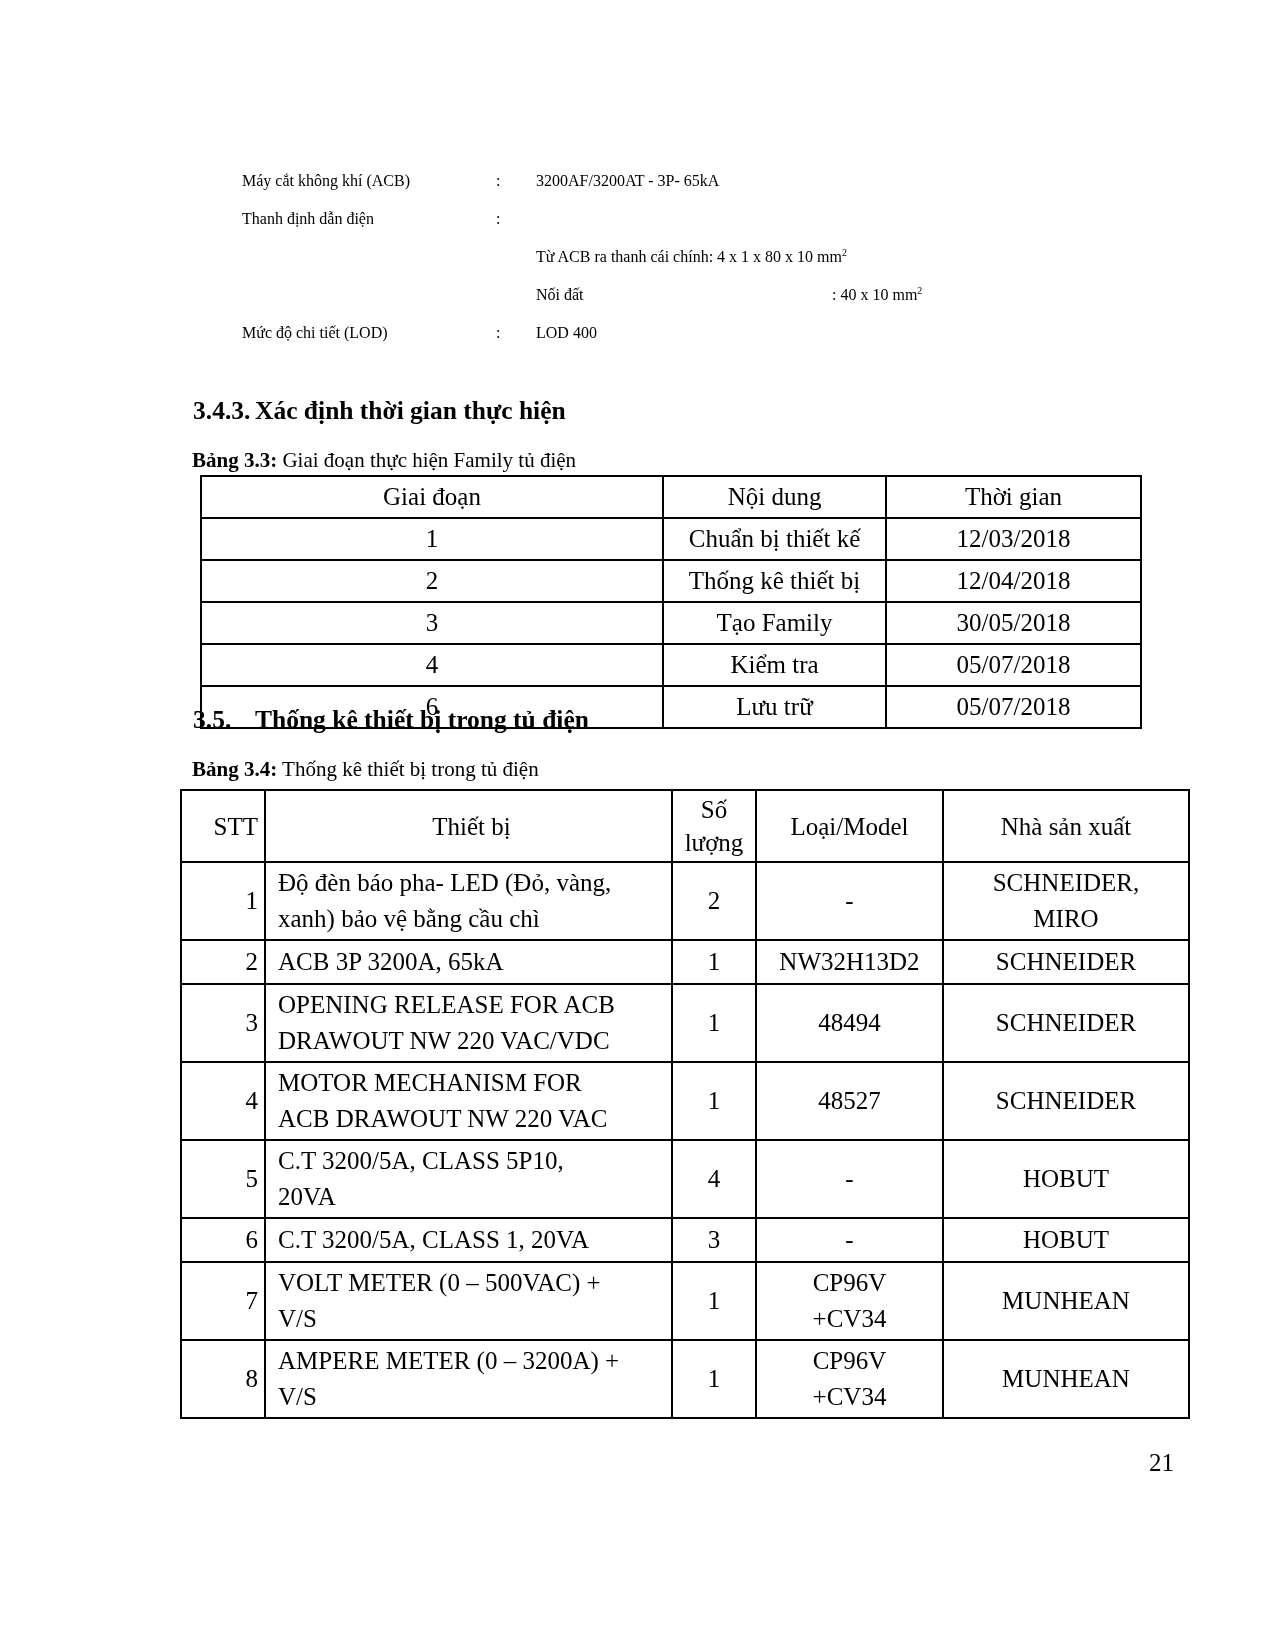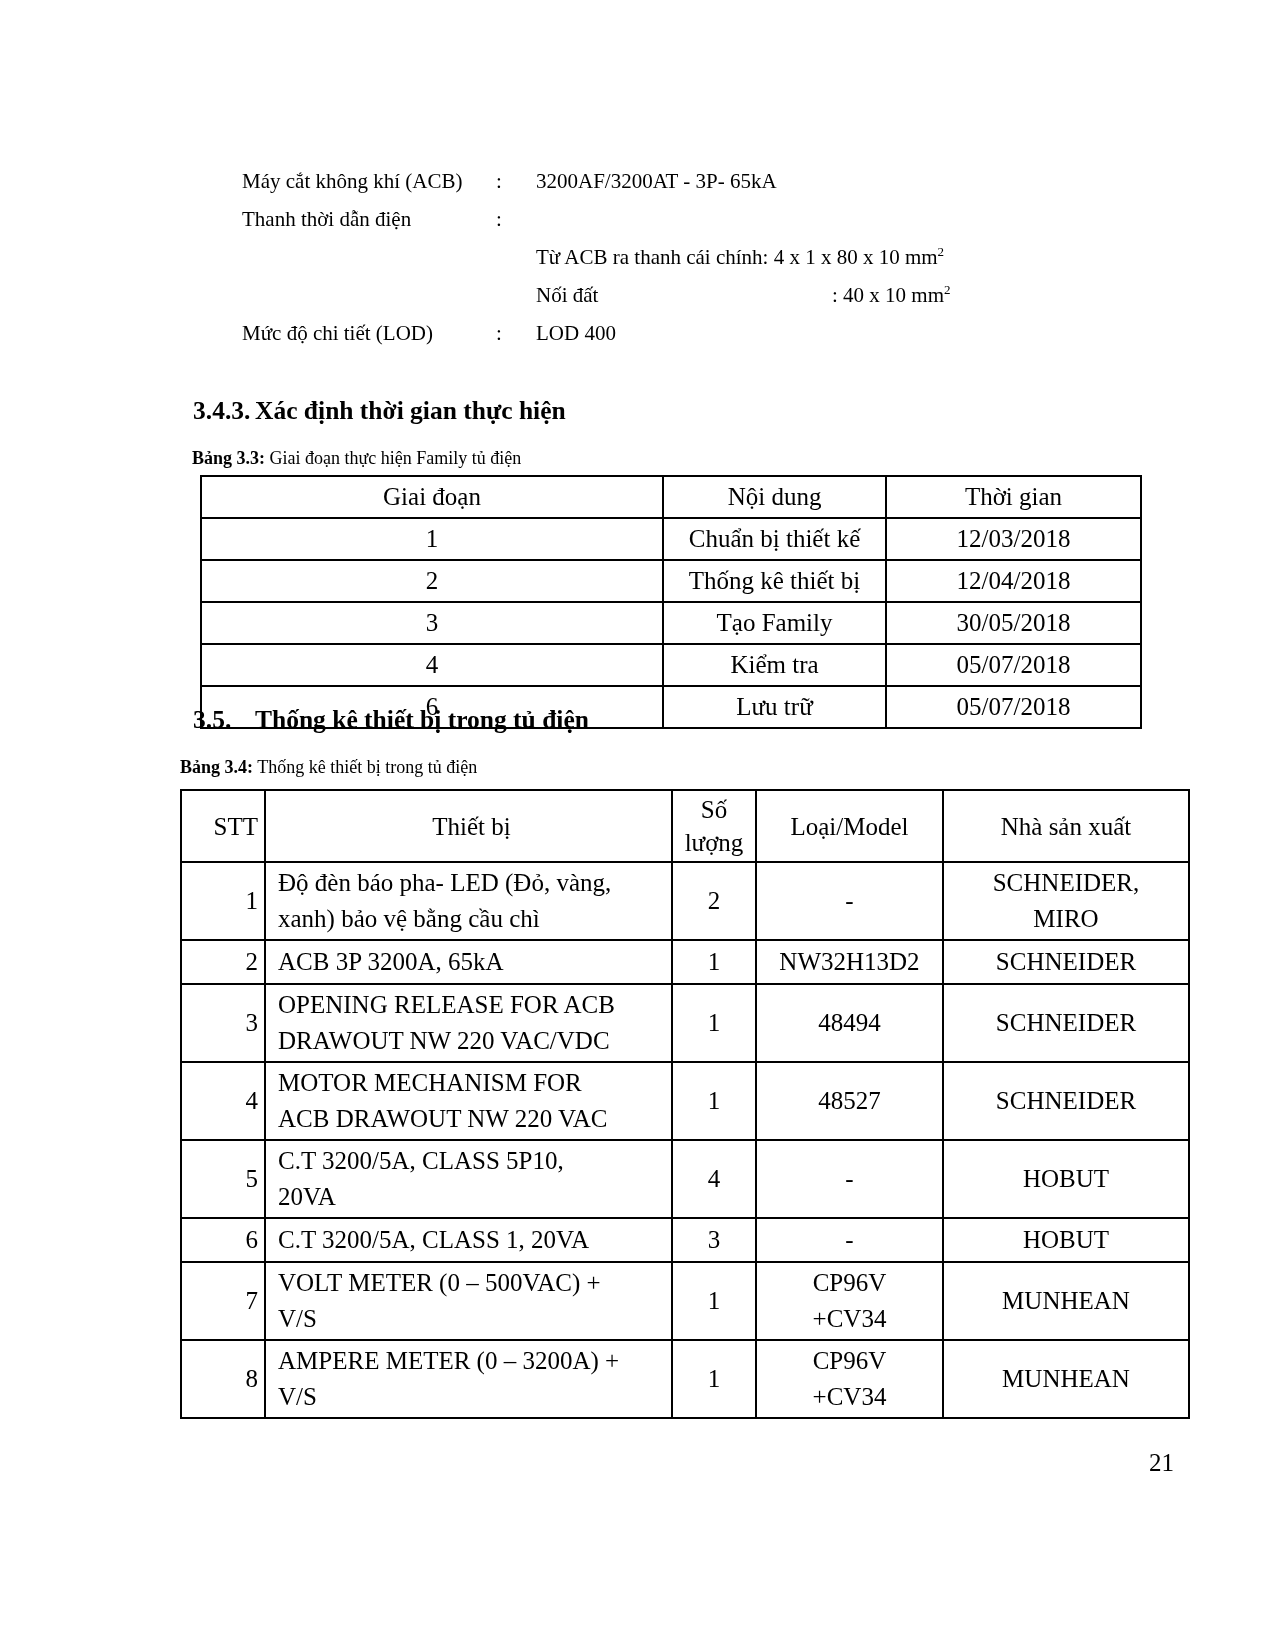--- a/index.html
+++ b/index.html
@@ -31,21 +31,21 @@
   }
   .spec-title {
     font-size: 25.5px;
     line-height: 38px;
     white-space: nowrap;
   }
   .spec-row {
     display: flex;
     align-items: center;
     line-height: 38px;
-    font-size: 21px;
+    font-size: 16px;
     white-space: nowrap;
   }
   .spec-label {
     display: inline-block;
     width: 300px;
     padding-left: 46px;
     box-sizing: border-box;
   }
   .spec-colon {
     display: inline-block;
@@ -76,21 +76,21 @@
     font-size: 25.5px;
     white-space: nowrap;
   }
   .section-heading .num {
     display: inline-block;
     width: 62px;
   }
 
   .table-caption {
     position: absolute;
-    font-size: 18px;
+    font-size: 21px;
     white-space: nowrap;
   }
   .table-caption b {
     font-weight: bold;
   }
 
   
   table {
     border-collapse: collapse;
     position: absolute;
@@ -157,21 +157,21 @@
 
   <div class="spec-block">
 
     <div class="spec-row">
       <span class="spec-label">Máy cắt không khí (ACB)</span>
       <span class="spec-colon">:</span>
       <span class="spec-value">3200AF/3200AT - 3P- 65kA</span>
     </div>
 
     <div class="spec-row">
-      <span class="spec-label">Thanh thời dẫn điện</span>
+      <span class="spec-label">Thanh định dẫn điện</span>
       <span class="spec-colon">:</span>
     </div>
 
     <div class="spec-row">
       <span class="spec-label"></span>
       <span class="spec-colon"></span>
       <span class="spec-value">
         <span class="spec-value-sub wide">Từ ACB ra thanh cái chính:</span><span> 4 x 1 x 80 x 10 mm</span><sup>2</sup>
       </span>
     </div>
@@ -233,21 +233,21 @@
         <td class="c-noidung">Lưu trữ</td>
         <td class="c-thoigian">05/07/2018</td>
       </tr>
     </tbody>
   </table>
 
   <div class="section-heading" style="left:193px; top:705px;">
     <span class="num">3.5.</span><span>Thống kê thiết bị trong tủ điện</span>
   </div>
 
-  <div class="table-caption" style="left:180px; top:757px;">
+  <div class="table-caption" style="left:192px; top:757px;">
     <b>Bảng 3.4:</b><span> Thống kê thiết bị trong tủ điện</span>
   </div>
 
   <table id="table-34">
     <thead>
       <tr>
         <td class="c-stt">STT</td>
         <td class="c-tb">Thiết bị</td>
         <td class="c-sl">
           <div>Số</div>

